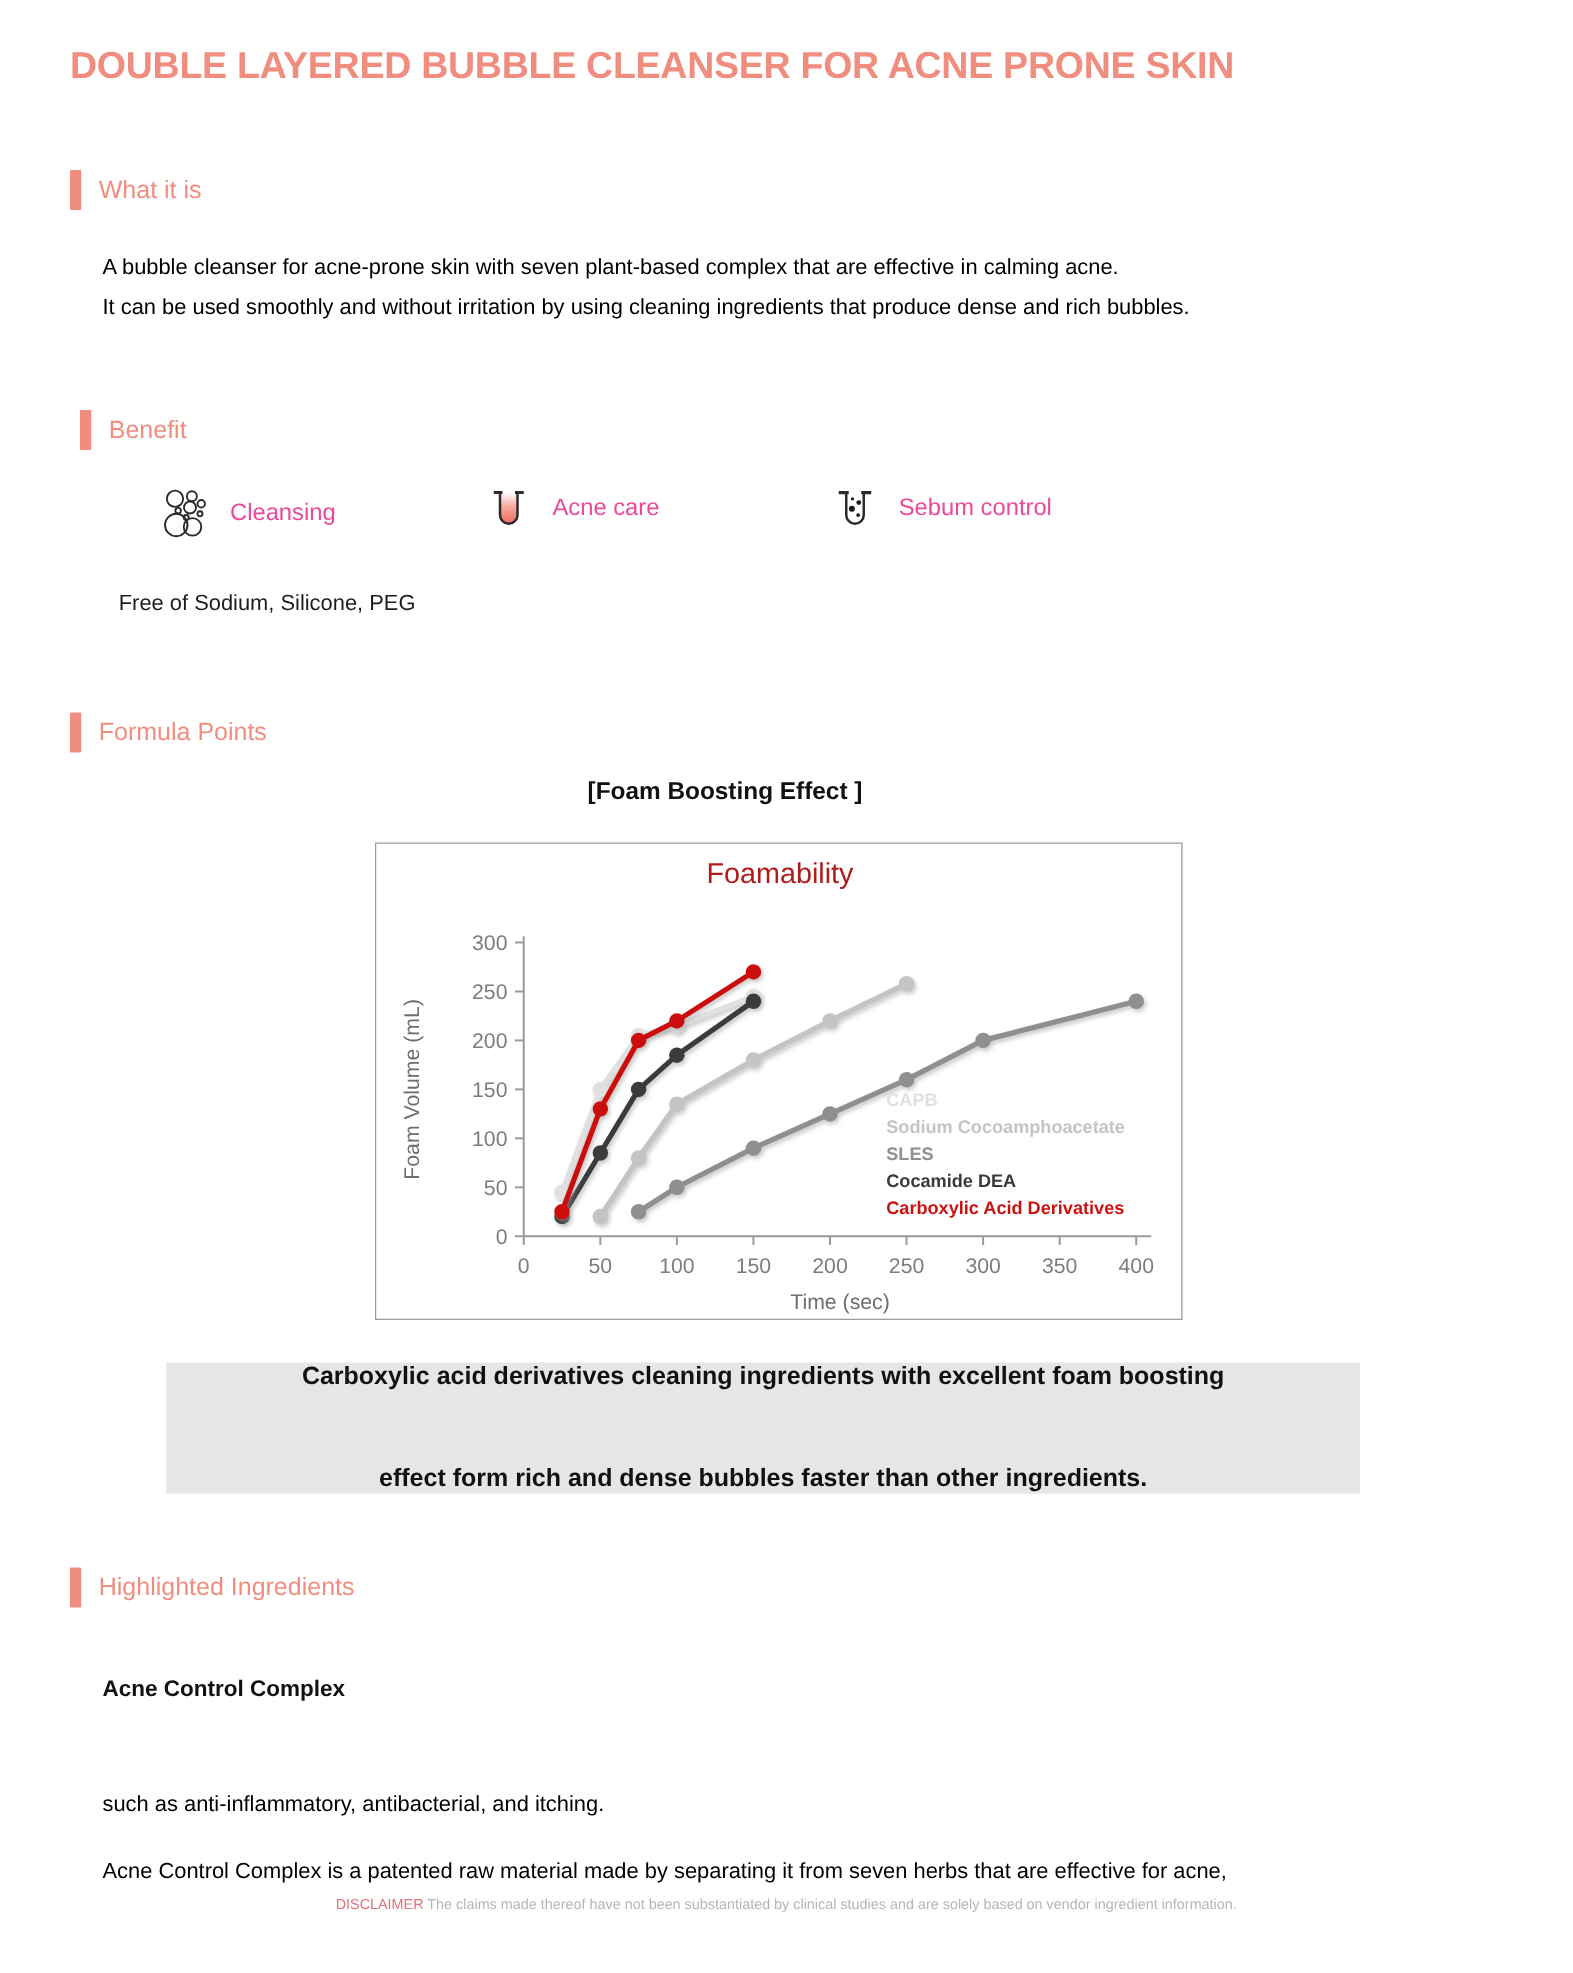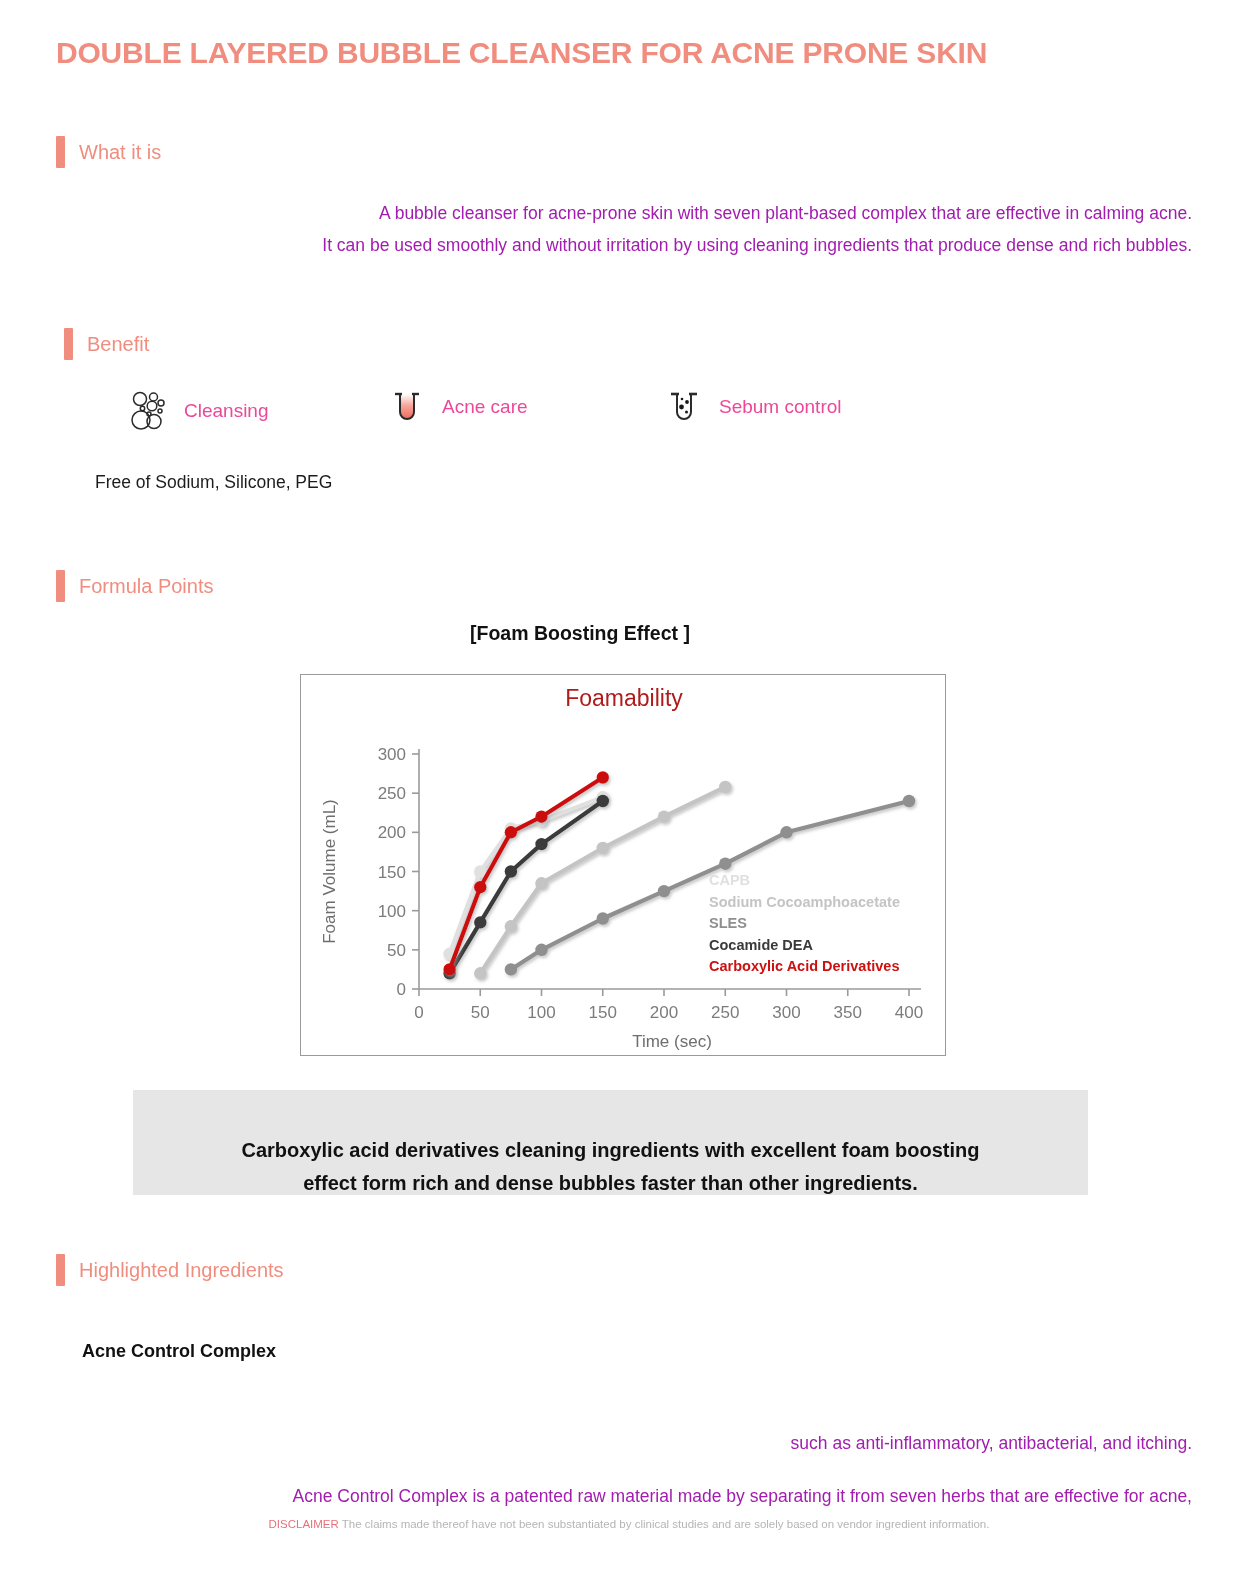--- a/index.html
+++ b/index.html
@@ -17,21 +17,21 @@
   .main-title {
     position:absolute; left:56px; top:36px;
     font-size: 30px; font-weight: bold; letter-spacing: -0.2px;
     color: #F08D7F;
   }
 
   .sec-head { position:absolute; display:flex; align-items:center; gap:14px; }
   .sec-bar { width:9px; height:32px; background:#F08D7F; border-radius:1px; }
   .sec-label { font-size:20px; color:#F08D7F; font-weight:400; }
 
-  .body-text { position:absolute; font-size:17.5px; color:#a21caf; line-height:33px;text-align:right; }
+  .body-text { position:absolute; font-size:17.5px; color:#000000; line-height:33px; }
 
   .benefit-row { position:absolute; left:130px; top:382px; width:830px; height:60px; }
   .benefit { position:absolute; display:flex; align-items:center; gap:16px; }
   .benefit-label { font-size:19px; color:#ec4899; }
   .bicon { width:38px; height:42px; display:block; }
 
   .freeof { position:absolute; left:95px; top:472px; font-size:17.5px; color:#1d1d1d; }
 
   .chart-caption {
     position:absolute; left:0; top:622px; width:1160px; text-align:center;
@@ -46,21 +46,21 @@
     font-size:23px; color:#B01C1C; font-family:"Liberation Sans", sans-serif;
   }
   .chart-svg { position:absolute; left:0; top:0; }
   .axis-text { font-family:"Liberation Sans", sans-serif; fill:#7c7c7c; font-size:17px; }
   .axis-title { font-family:"Liberation Sans", sans-serif; fill:#6e6e6e; font-size:17px; }
   .legend-text { font-family:"Liberation Sans", sans-serif; font-size:14.5px; font-weight:bold; }
 
   .callout {
     position:absolute; left:133px; top:1090px; width:955px; height:105px;
     background:#e6e6e6; display:flex; flex-direction:column;
-    align-items:center; justify-content:flex-end; gap:10px;
+    align-items:center; justify-content:space-between; gap:10px;
   }
   .callout-line { font-size:20px; font-weight:bold; color:#111; }
 
   .ingredient-name { position:absolute; left:82px; top:1341px; font-size:18px; font-weight:bold; color:#111; }
 
   .disclaimer {
     position:absolute; left:0; top:1518px; width:1258px; text-align:center;
     font-size:11.5px; color:#b5b5b5;
   }
   .disclaimer .dword { color:#E8707A; }

